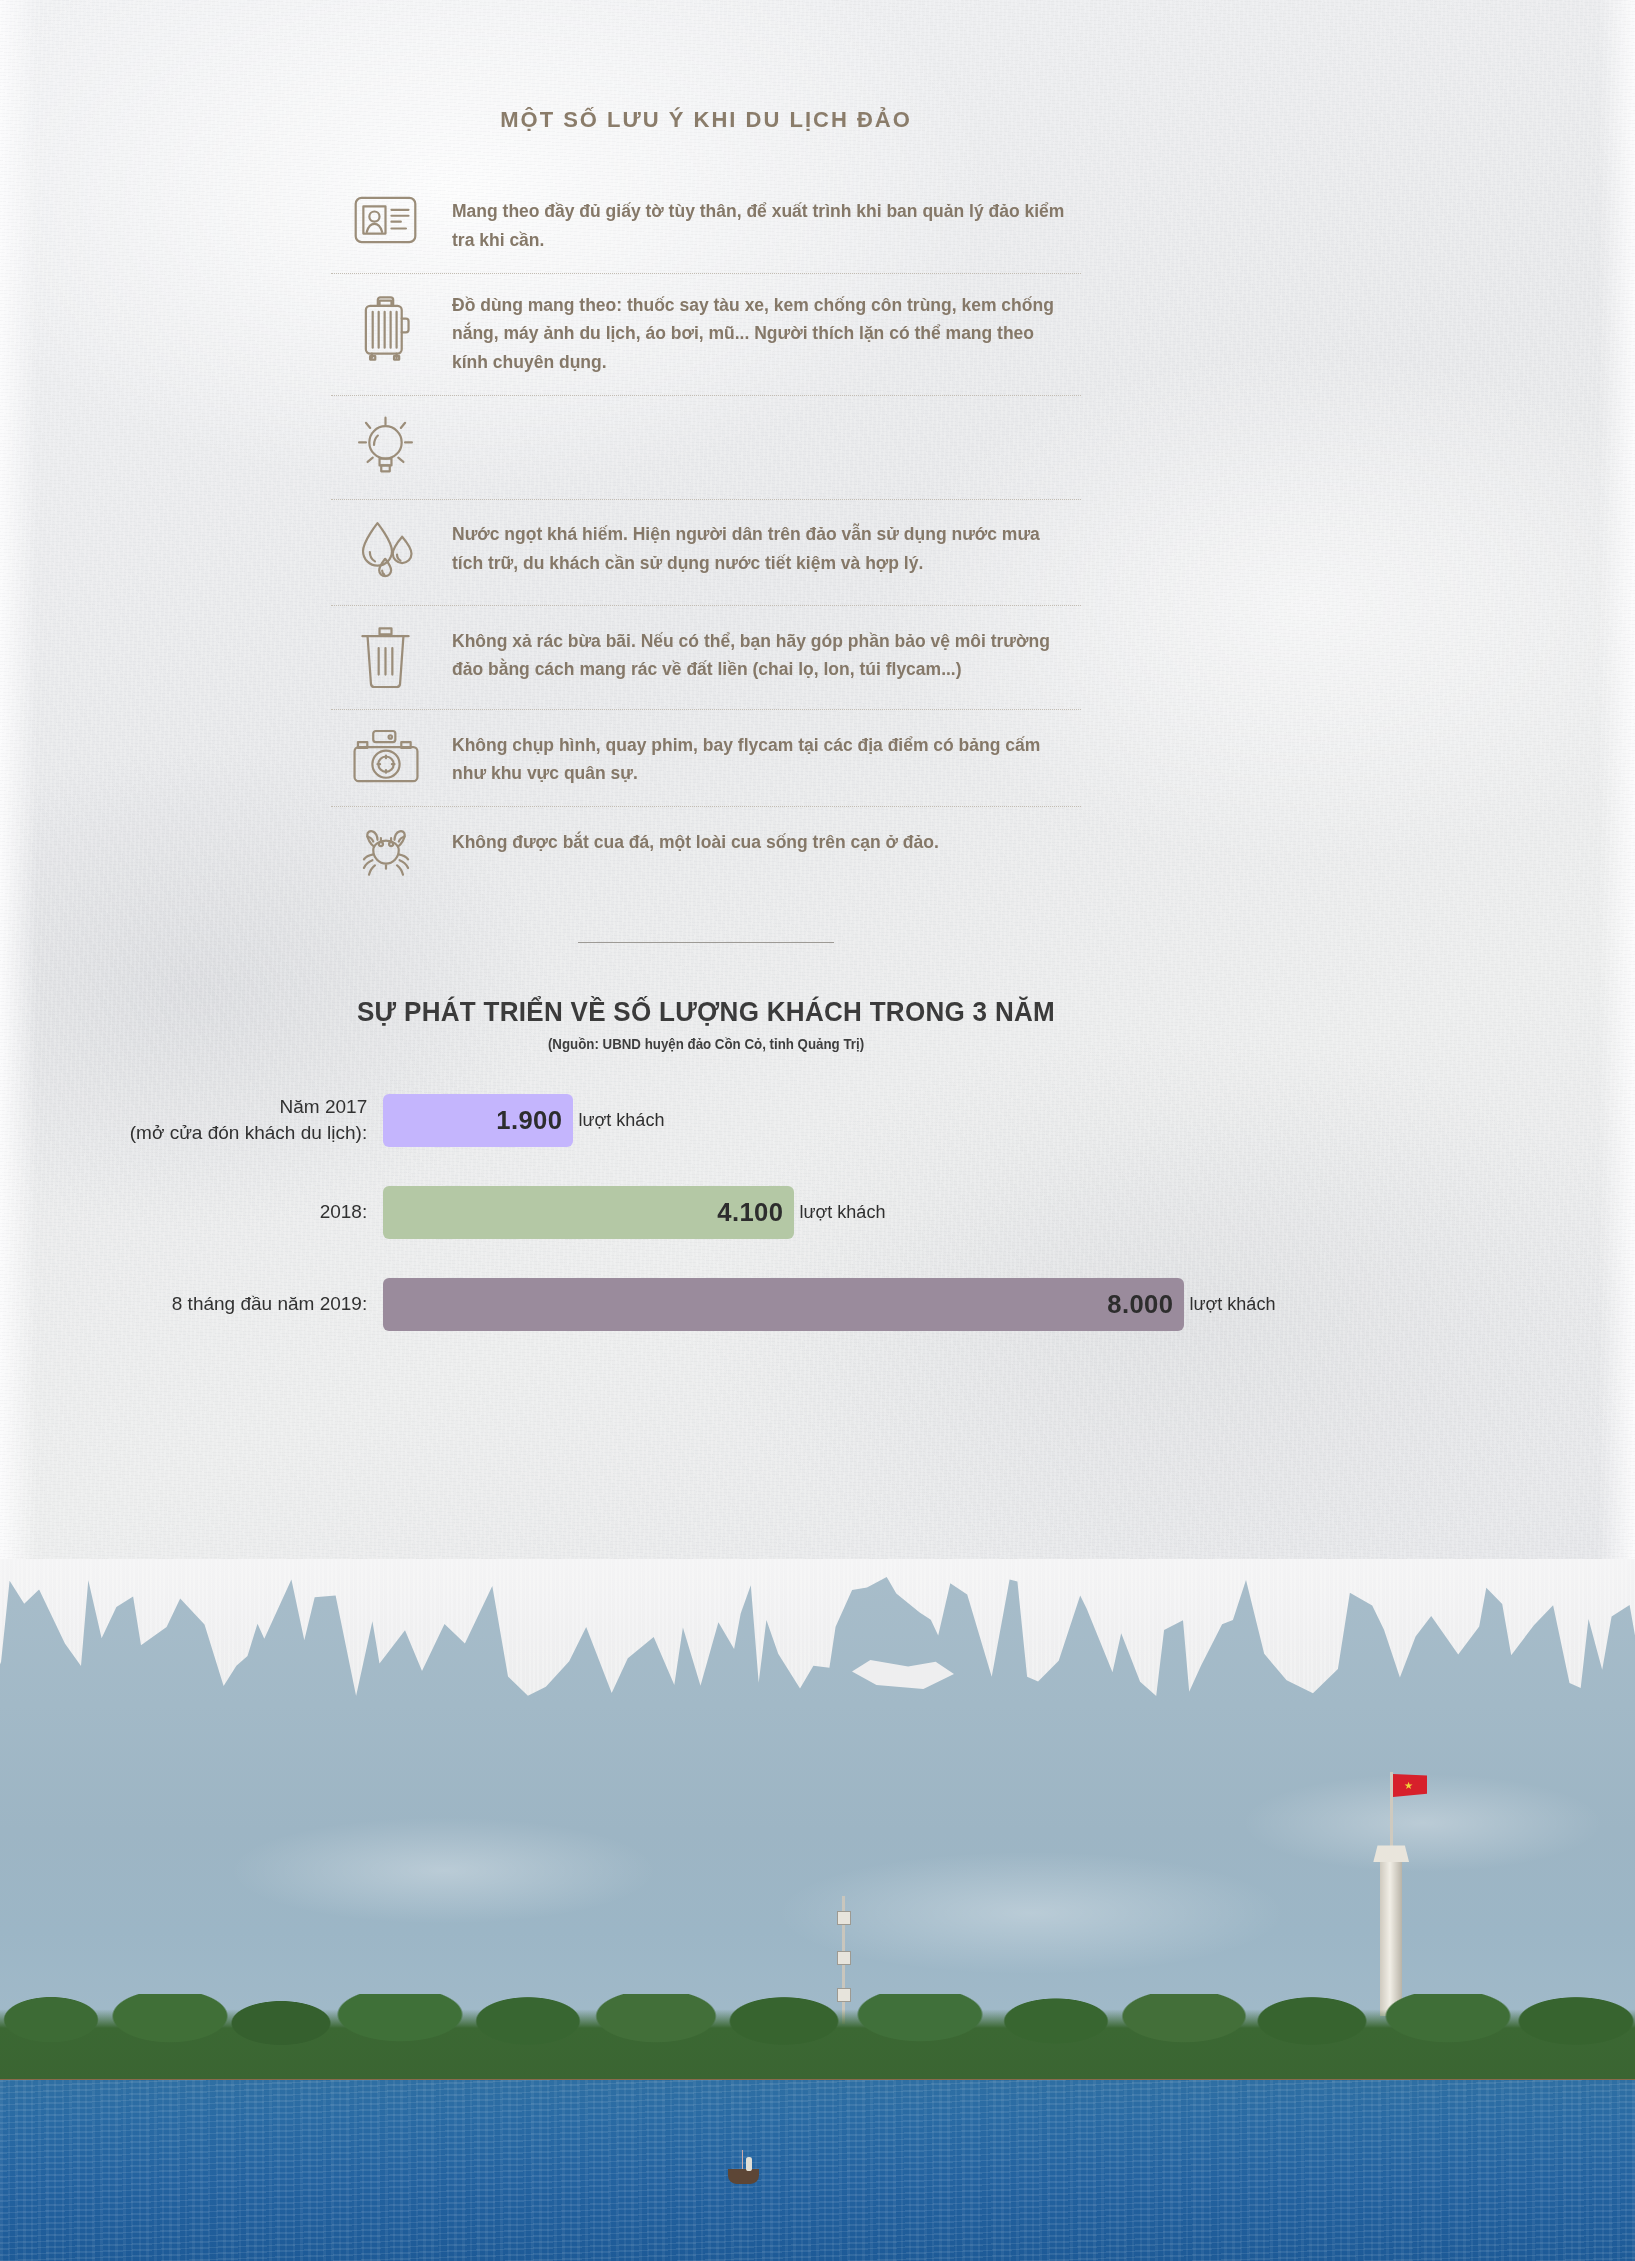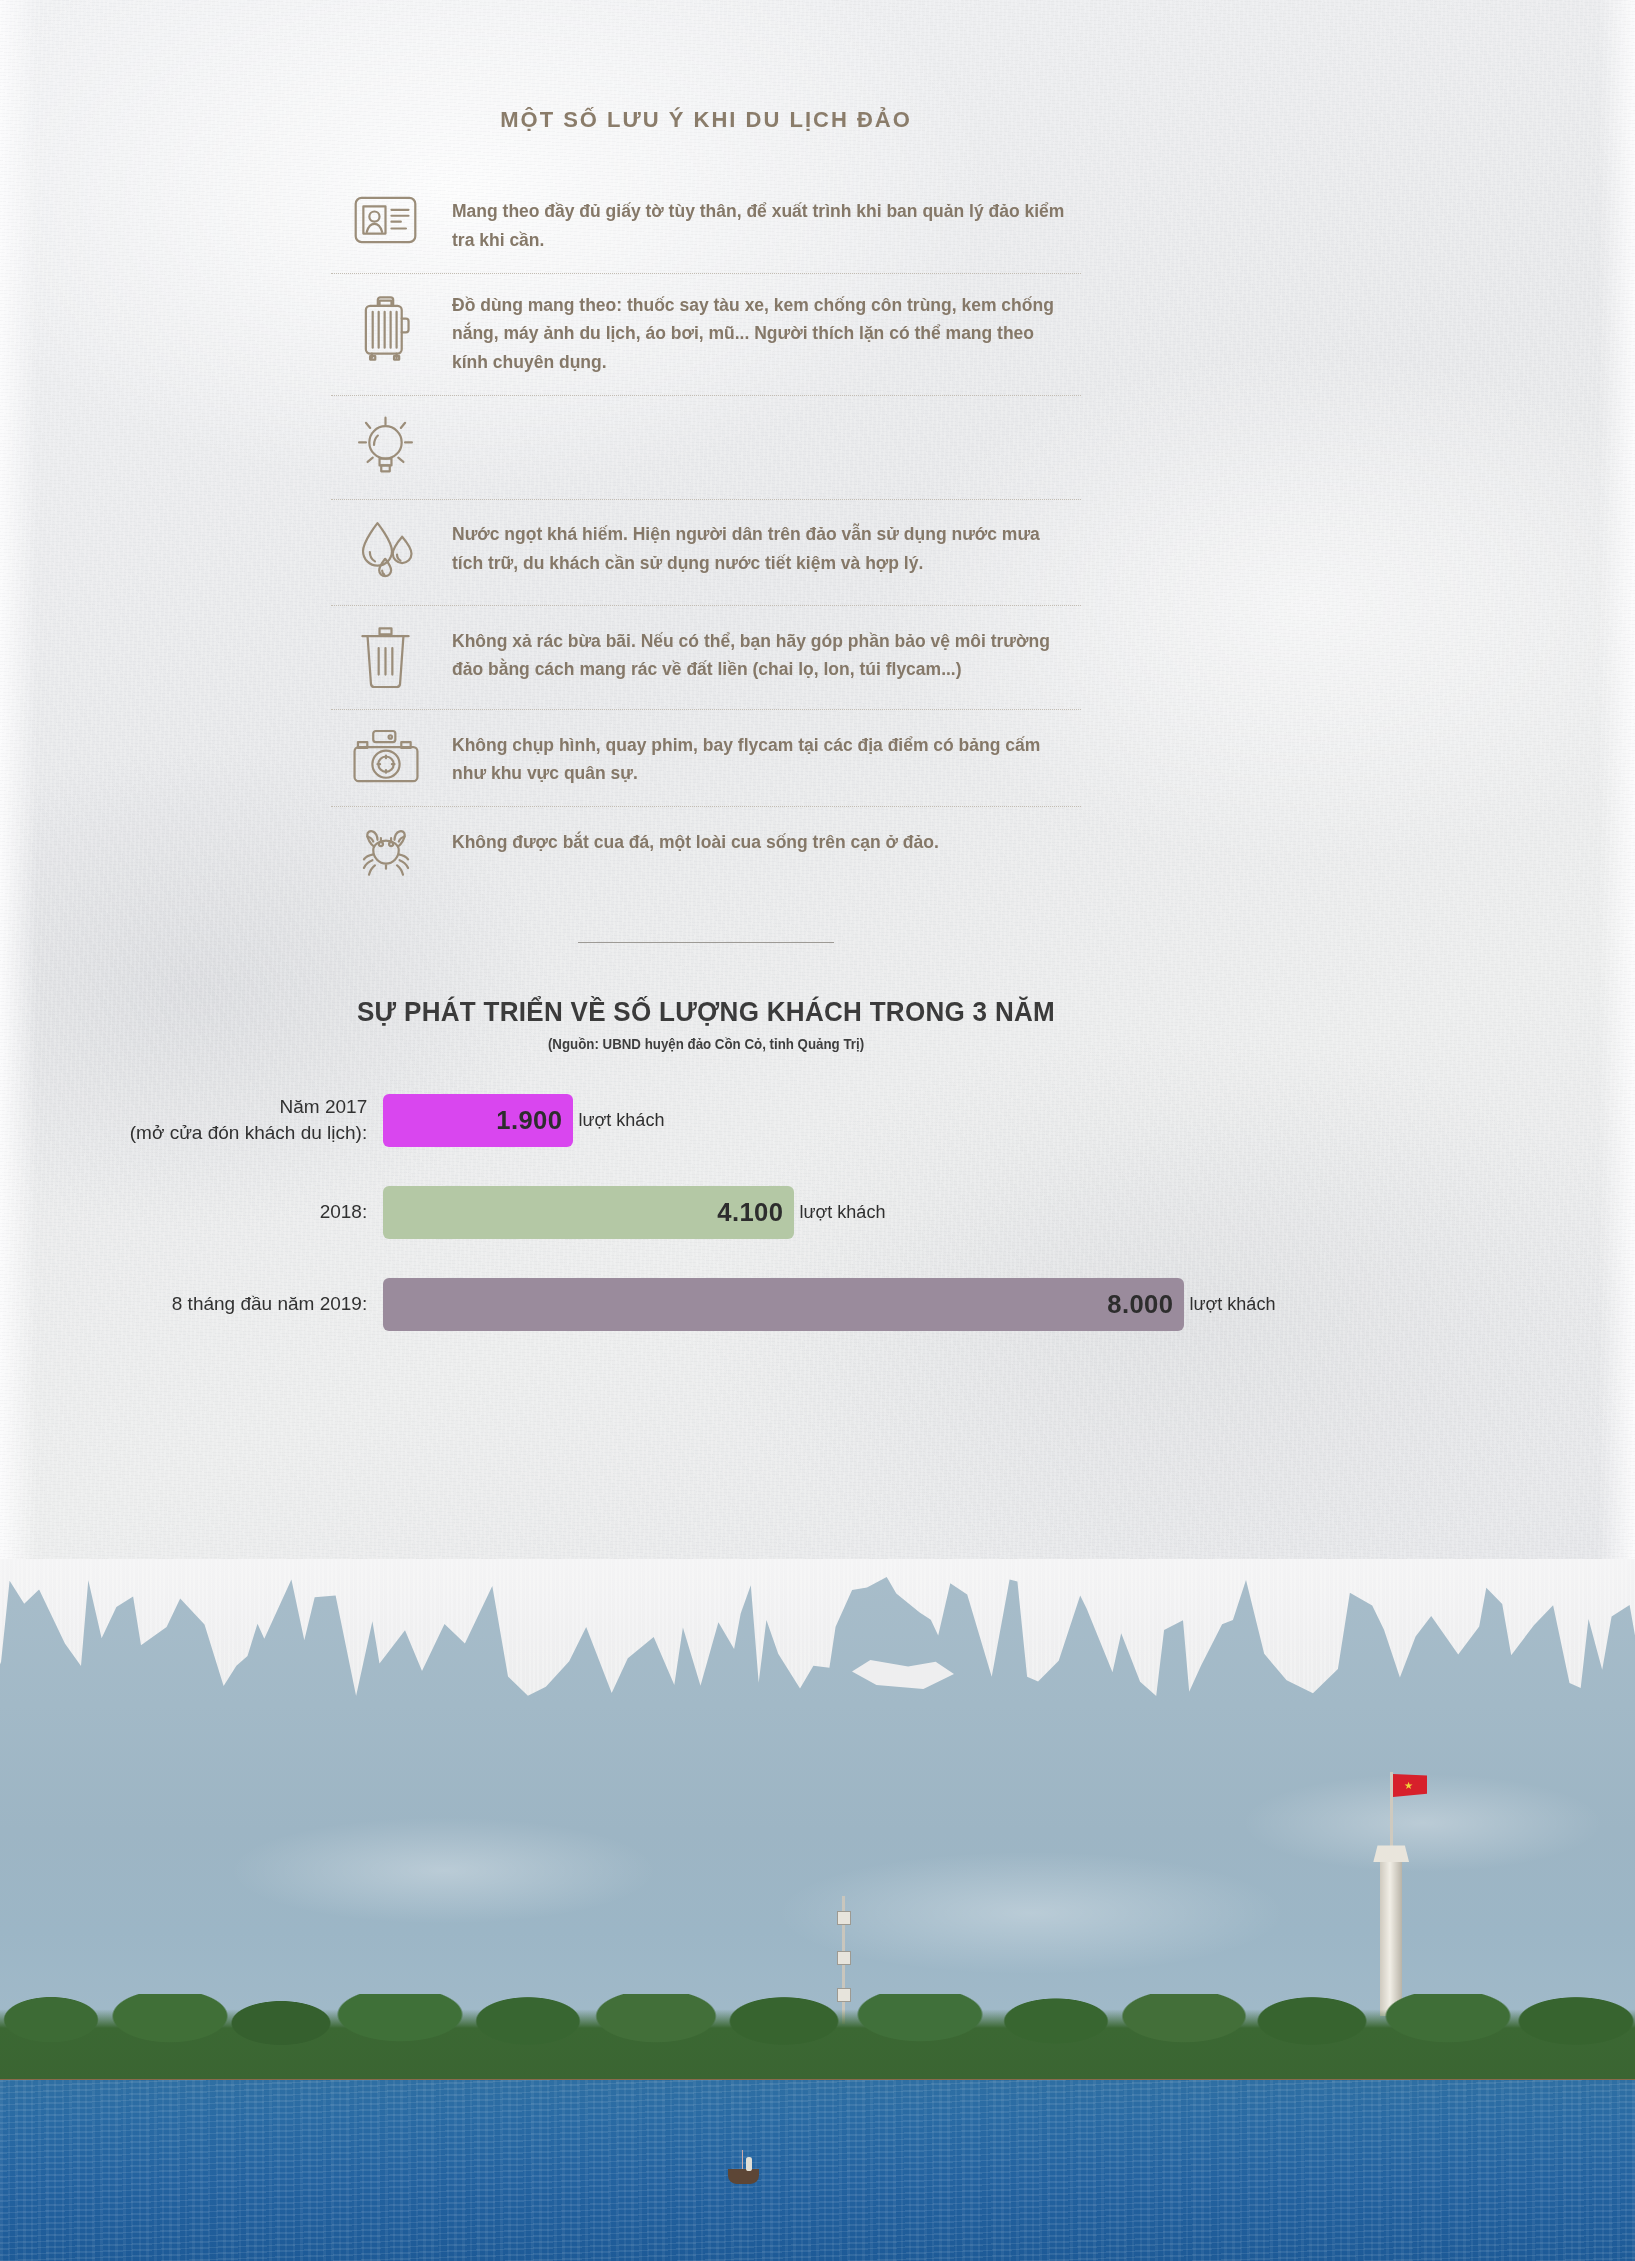--- a/index.html
+++ b/index.html
@@ -362,21 +362,21 @@
     <div class="chart-source">(Nguồn: UBND huyện đảo Cồn Cỏ, tỉnh Quảng Trị)</div>
 
     <div class="bars">
 
       <div class="bar-row">
         <div class="bar-label">
           <span>Năm 2017</span>
           <span class="l2">(mở cửa đón khách du lịch):</span>
         </div>
         <div class="bar-track">
-          <div class="bar" id="bar0" style="width: 190px; background: #d946ef;">
+          <div class="bar" id="bar0" style="width: 190px; background: #c4b5fd;">
             <span class="val">1.900</span>
           </div>
           <span class="bar-unit">lượt khách</span>
         </div>
       </div>
 
       <div class="bar-row">
         <div class="bar-label">
           <span>2018:</span>
         </div>

